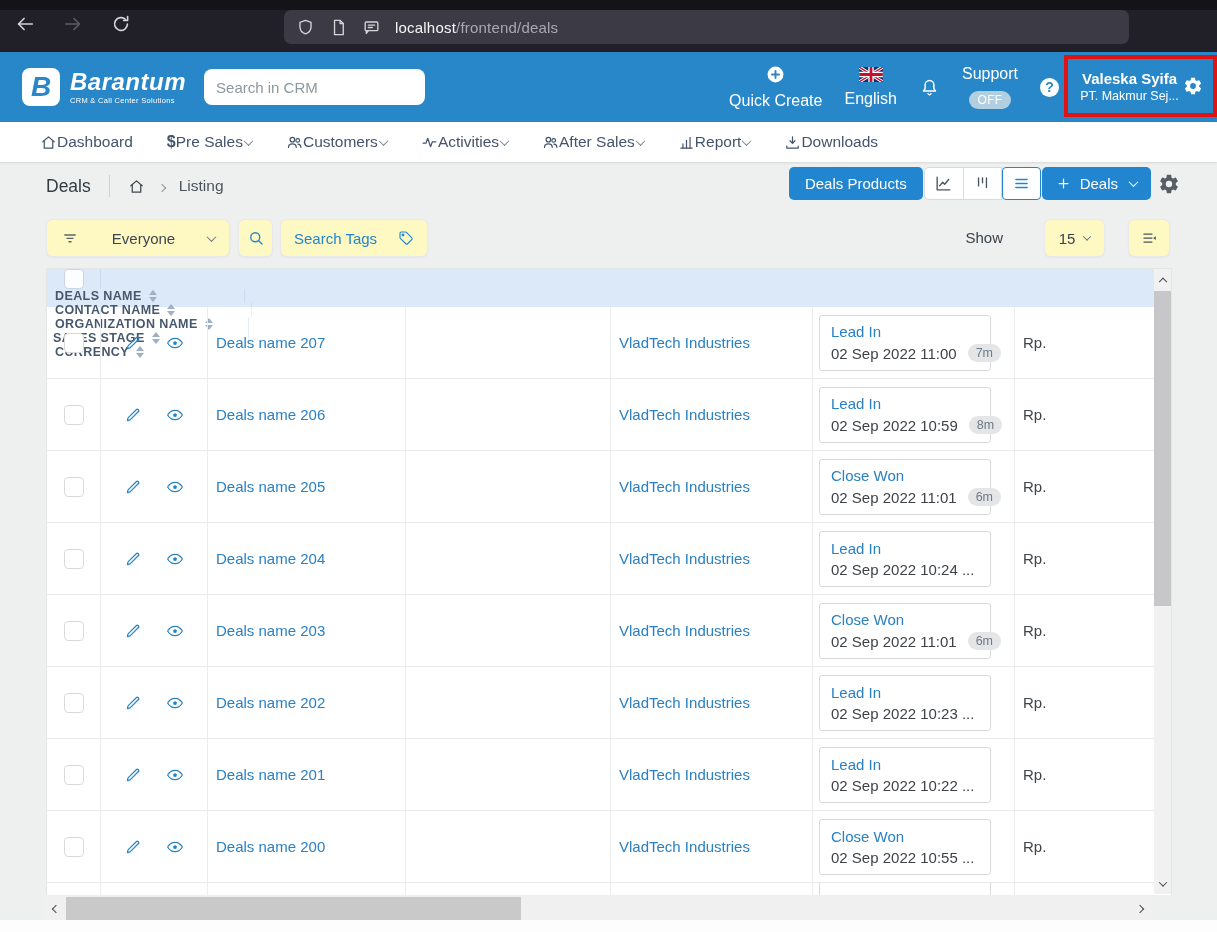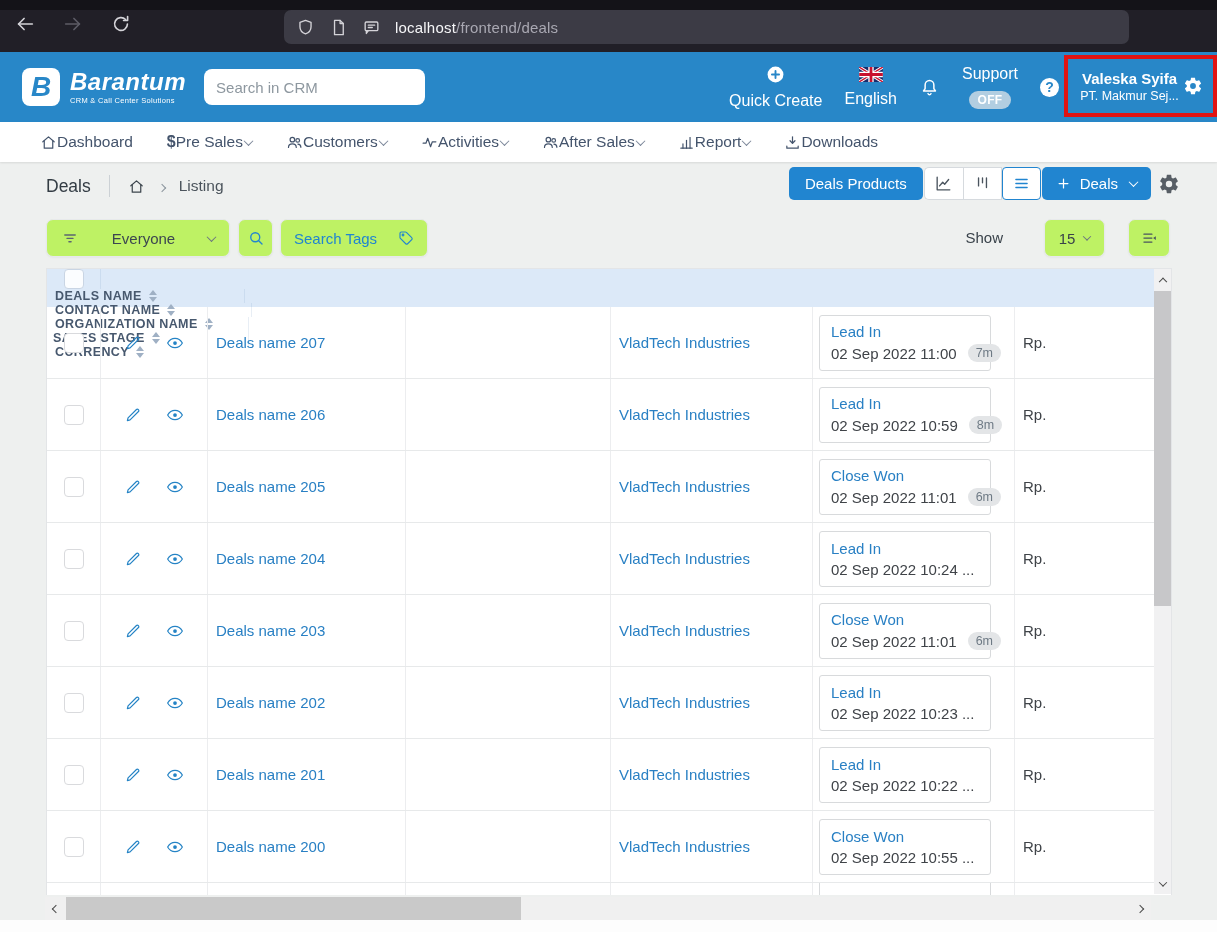--- a/index.html
+++ b/index.html
@@ -27,21 +27,21 @@
   .brand-name { font-size:24px; font-style:italic; font-weight:bold; letter-spacing:.5px; }
   .brand-tagline { font-size:7.5px; margin-top:3px; letter-spacing:.3px; }
   .crm-search { margin-left:18px; width:221px; height:36px; border:none; border-radius:8px; padding:0 12px; font-size:15px; font-family:"Liberation Sans",sans-serif; color:#3c4650; outline:none; }
   .crm-search::placeholder { color:#8d979f; }
   .header-right { position:absolute; right:0; top:0; height:70px; display:flex; align-items:center; gap:22px; padding-right:158px; }
   .hitem { display:flex; align-items:center; gap:8px; color:#fff; font-size:16px; cursor:default;flex-direction:column; }
   .plus-circle { width:19px; height:19px; }
   .flag { width:24px; height:15px; display:block; }
   .wicon { width:21px; height:21px; }
   .wicon path, .wicon circle { fill:none; stroke:#fff; stroke-width:1.7; stroke-linecap:round; stroke-linejoin:round; }
-  .off-pill { background:rgba(224,229,233,.75); color:#fff; font-size:12px; border-radius:10px; padding:2px 9px; font-weight:bold; letter-spacing:.3px; }
+  .off-pill { background:rgba(224,229,233,.75); color:#fff; font-size:12px; border-radius:10px; padding:2px 9px; font-weight:normal; letter-spacing:.3px; }
   .help-circle { width:19px; height:19px; background:#fff; color:#2887c8; border-radius:50%; font-weight:bold; font-size:14px; display:flex; align-items:center; justify-content:center; }
   .user-block { position:absolute; right:0; top:3px; width:153px; height:62px; border:4px solid #e01313; display:flex; align-items:center; justify-content:space-between; padding:0 10px 0 8px; }
   .user-names { color:#fff; text-align:center; flex:1; }
   .user-name { font-size:15px; font-weight:bold; }
   .user-company { font-size:12.5px; margin-top:2px; }
   .gear-white { width:20px; height:20px; fill:#fff; }
 
   
   .nav-bar { position:absolute; left:0; top:122px; width:1217px; height:40px; background:#fff; display:flex; align-items:center; gap:34px; padding-left:40px; box-shadow:0 1px 2px rgba(0,0,0,.10); }
   .nav-item { display:flex; align-items:center; gap:0; color:#44546c; font-size:15.5px;text-align:right; }
@@ -70,21 +70,21 @@
   .vicon path { fill:none; stroke:#4a545e; stroke-width:1.7; stroke-linecap:round; stroke-linejoin:round; }
   .view-btn.active .vicon path { stroke:#2185d0; stroke-width:2; }
   .btn-add { gap:9px; padding:0 14px; }
   .btn-add .plus { width:15px; height:15px; }
   .btn-add .plus path { stroke:#fff; stroke-width:2; stroke-linecap:round; }
   .btn-add .chev { color:#fff; margin-left:3px; }
   .gear-gray { width:22px; height:22px; fill:#575e65; margin-left:6px; }
 
   
   .filter-row { position:absolute; left:0; top:219px; width:1217px; height:40px; }
-  .box { background:#bef264; border:1px solid #e7e9eb; border-radius:7px; box-shadow:0 1px 2px rgba(0,0,0,.04); display:flex; align-items:center; }
+  .box { background:#fef9c3; border:1px solid #e7e9eb; border-radius:7px; box-shadow:0 1px 2px rgba(0,0,0,.04); display:flex; align-items:center; }
   .owner-filter { position:absolute; left:46px; top:0; width:184px; height:38px; padding:0 14px; }
   .ficon { width:18px; height:18px; }
   .ficon path, .ficon circle { fill:none; stroke:#5b6570; stroke-width:1.7; stroke-linecap:round; }
   .owner-label { flex:1; text-align:center; font-size:15px; color:#3c4650; }
   .owner-filter .chev { color:#6b7580; }
   .search-btn { position:absolute; left:238px; top:0; width:35px; height:38px; justify-content:center; }
   .sicon { width:18px; height:18px; }
   .sicon path, .sicon circle { fill:none; stroke:#2185d0; stroke-width:1.8; stroke-linecap:round; }
   .tags-btn { position:absolute; left:280px; top:0; height:38px; padding:0 13px; gap:21px; color:#2185d0; font-size:15px; }
   .ticon { width:16px; height:16px; }

